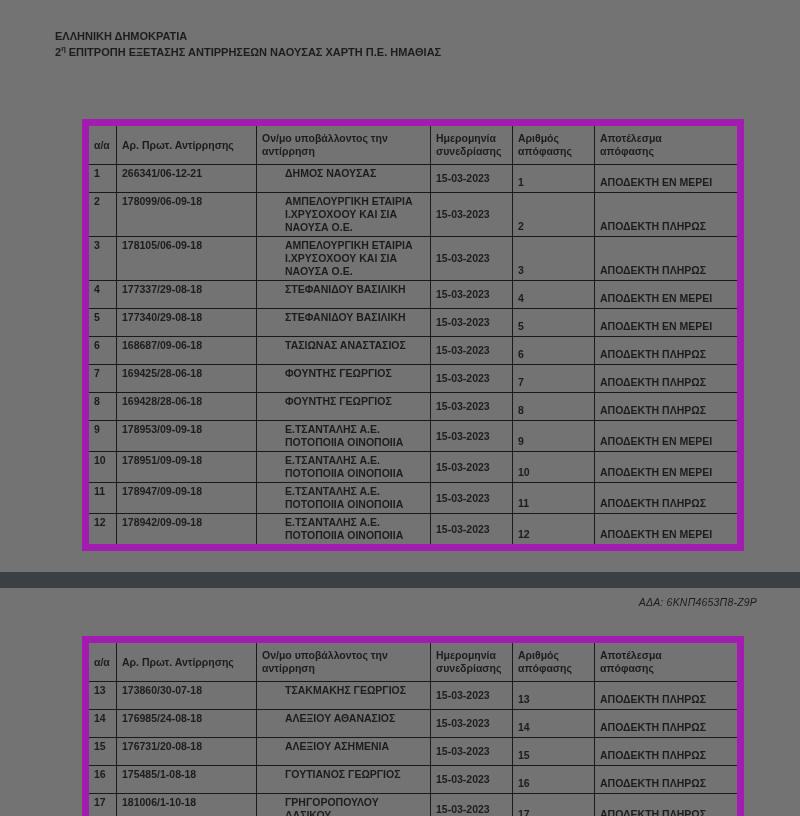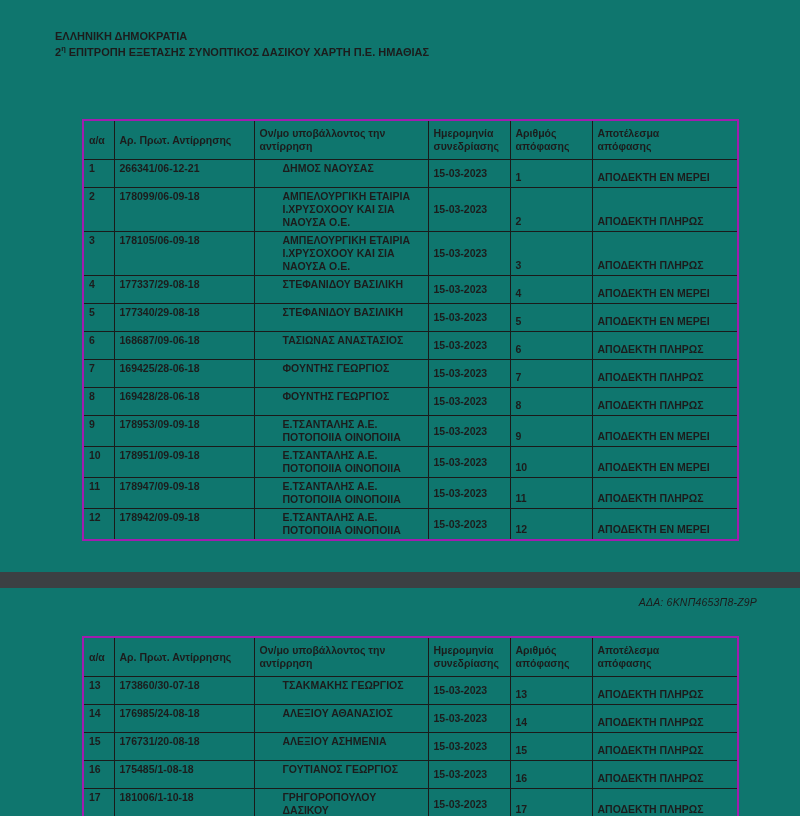--- a/index.html
+++ b/index.html
@@ -11,21 +11,21 @@
     width: 800px;
     height: 816px;
     overflow: hidden;
     font-family: "Liberation Sans", sans-serif;
     color: #1c1c1c;
   }
   .page {
     position: relative;
     width: 800px;
     height: 816px;
-    background: #0f766e;
+    background: #737373;
   }
 
   
   .doc-header {
     position: absolute;
     left: 55px;
     top: 29px;
     font-size: 11px;
     font-weight: bold;
     line-height: 15.5px;
@@ -60,21 +60,21 @@
   table.t1 { top: 119px; }
   table.t2 { top: 636px; }
 
   table.decisions th,
   table.decisions td {
     border: 1px solid #1a1a1a;
     padding: 2px 5px;
     overflow: hidden;
     text-align: left;
   }
-  table.decisions { border: 2px solid #a21caf; }
+  table.decisions { border: 7px solid #a21caf; }
 
   table.decisions th {
     height: 34px;
     vertical-align: middle;
     white-space: pre-line;
     font-weight: bold;
   }
   table.decisions tbody tr { height: 28px; }
   table.decisions td { vertical-align: top; }
   table.decisions td.c-name { white-space: pre-line; padding-left: 28px; }
@@ -107,21 +107,21 @@
     font-style: italic;
   }
 </style>
 </head>
 <body>
 
 <div class="page">
 
   <div class="doc-header">
     <div><span>ΕΛΛΗΝΙΚΗ ΔΗΜΟΚΡΑΤΙΑ</span></div>
-    <div><span>2</span><sup>η</sup><span> ΕΠΙΤΡΟΠΗ ΕΞΕΤΑΣΗΣ ΣΥΝΟΠΤΙΚΟΣ ΔΑΣΙΚΟΥ ΧΑΡΤΗ Π.Ε. ΗΜΑΘΙΑΣ</span></div>
+    <div><span>2</span><sup>η</sup><span> ΕΠΙΤΡΟΠΗ ΕΞΕΤΑΣΗΣ ΑΝΤΙΡΡΗΣΕΩΝ ΝΑΟΥΣΑΣ ΧΑΡΤΗ Π.Ε. ΗΜΑΘΙΑΣ</span></div>
   </div>
 
 
   <table class="decisions t1">
     <colgroup>
       <col style="width:31px">
         <col style="width:140px">
         <col style="width:174px">
       <col style="width:82px">
         <col style="width:82px">

